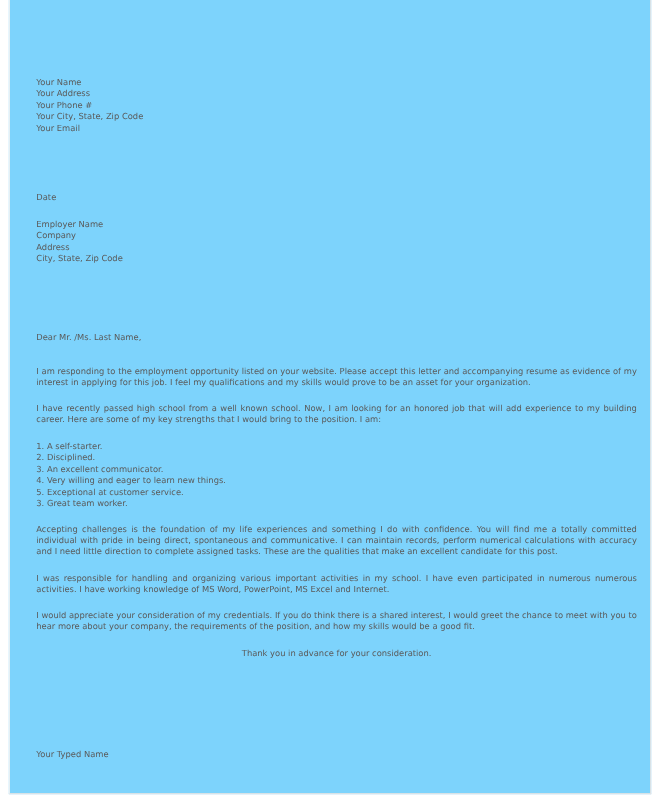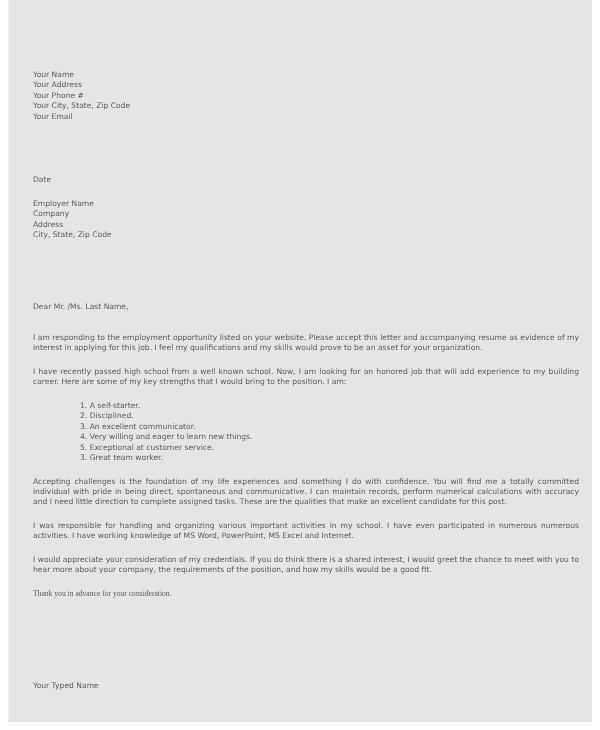--- a/index.html
+++ b/index.html
@@ -12,21 +12,21 @@
     height: 730px;
     font-family: "DejaVu Sans", sans-serif;
     overflow: hidden;
   }
   .page {
     position: absolute;
     left: 8px;
     top: 0px;
     width: 584px;
     height: 722px;
-    background: #e5e5e5;
+    background: #7dd3fc;
     border-right: 1px solid #e4e4e4;
     border-bottom: 1px solid #e4e4e4;
     border-left: 1px solid #f2f2f2;
     box-sizing: border-box;
   }
   .letter {
     position: absolute;
     left: 24px;
     top: 70px;
     width: 546px;
@@ -46,32 +46,30 @@
   .gap-sal  { height: 21px; }
   .gap-p    { height: 13px; }
   .gap-list { height: 13px; }
   .gap-sig  { height: 14px; }
   .para {
     margin: 0;
     text-align: justify;
     text-justify: inter-word;
   }
   .para.nojust {
-    text-align: left;
-    font-family: Liberation Serif, serif;
+    text-align: center;
   }
   .list {
     margin: 0;
     padding: 0;
     list-style: none;
   }
   .list li {
     display: block;
     white-space: pre;
-    margin-left: 47px;
   }
   .single {
     display: block;
     white-space: pre;
     margin-top: 40px;
   }
 </style>
 </head>
 <body>
 

